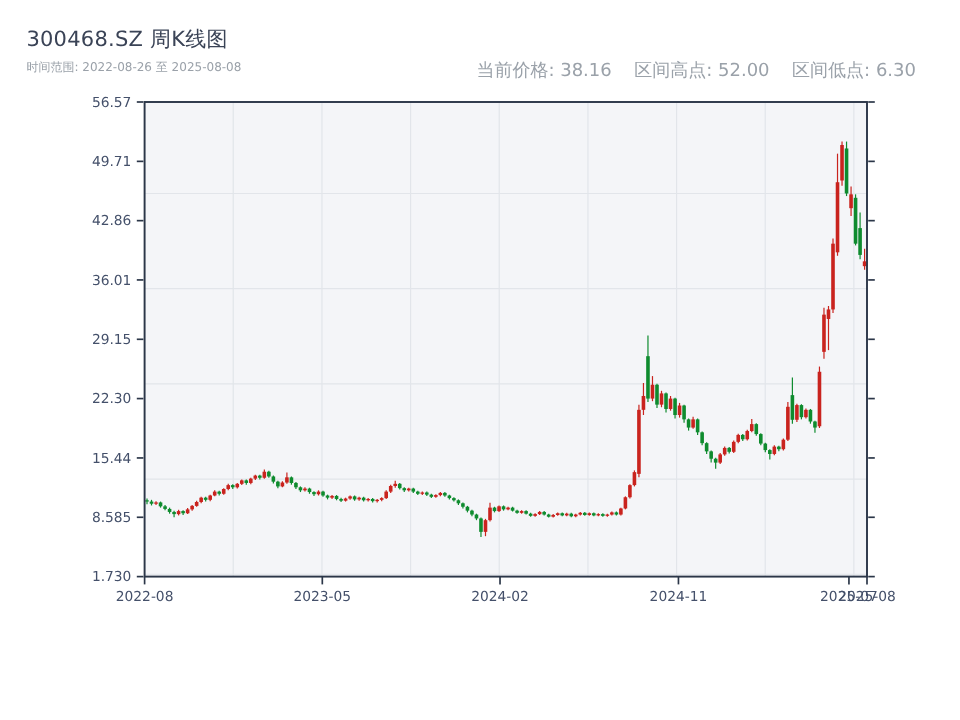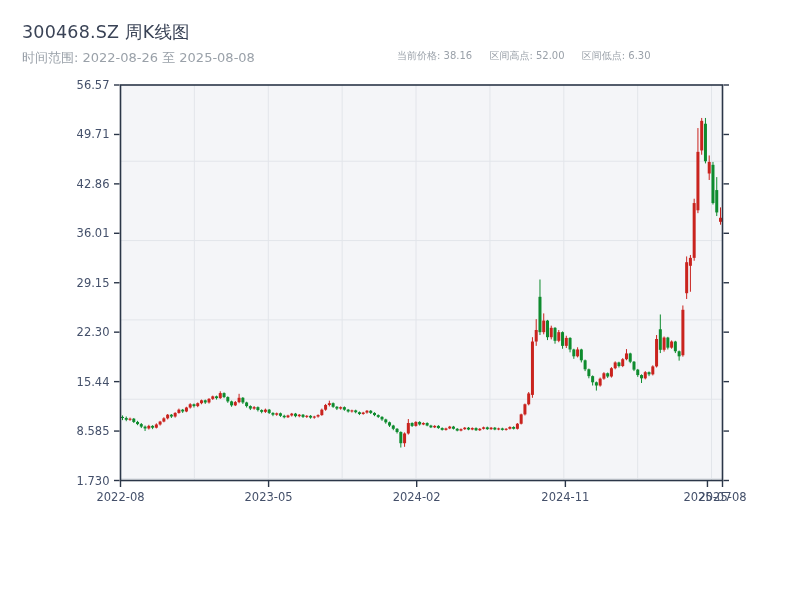--- a/index.html
+++ b/index.html
@@ -5,22 +5,22 @@
   * { margin:0; padding:0; box-sizing:border-box; }
   html,body { width:800px; height:600px; }
   body {
     font-family:"DejaVu Sans","Liberation Sans",sans-serif;
     background:#ffffff; position:relative; overflow:hidden;
   }
   .page-title {
     position:absolute; left:22px; top:20px;
     font-size:17.5px; font-weight:400; color:#3a4356; letter-spacing:.2px;
   }
-  .sub-row { position:absolute; left:22px; top:49px; font-size:13px; color:#9aa1a9; }
-  .info-row { position:absolute; left:397px; top:49px; font-size:10px; color:#9aa1a9; }
+  .sub-row { position:absolute; left:22px; top:49px; font-size:10px; color:#9aa1a9; }
+  .info-row { position:absolute; left:397px; top:49px; font-size:15px; color:#9aa1a9; }
   .info-row span { margin-right:14px; }
   #chart { position:absolute; left:0; top:0; }
 </style>
 </head>
 <body>
 
 <div class="page-title">300468.SZ 周K线图</div>
 <div class="sub-row">时间范围: 2022-08-26 至 2025-08-08</div>
 <div class="info-row">
   <span>当前价格: 38.16</span>

